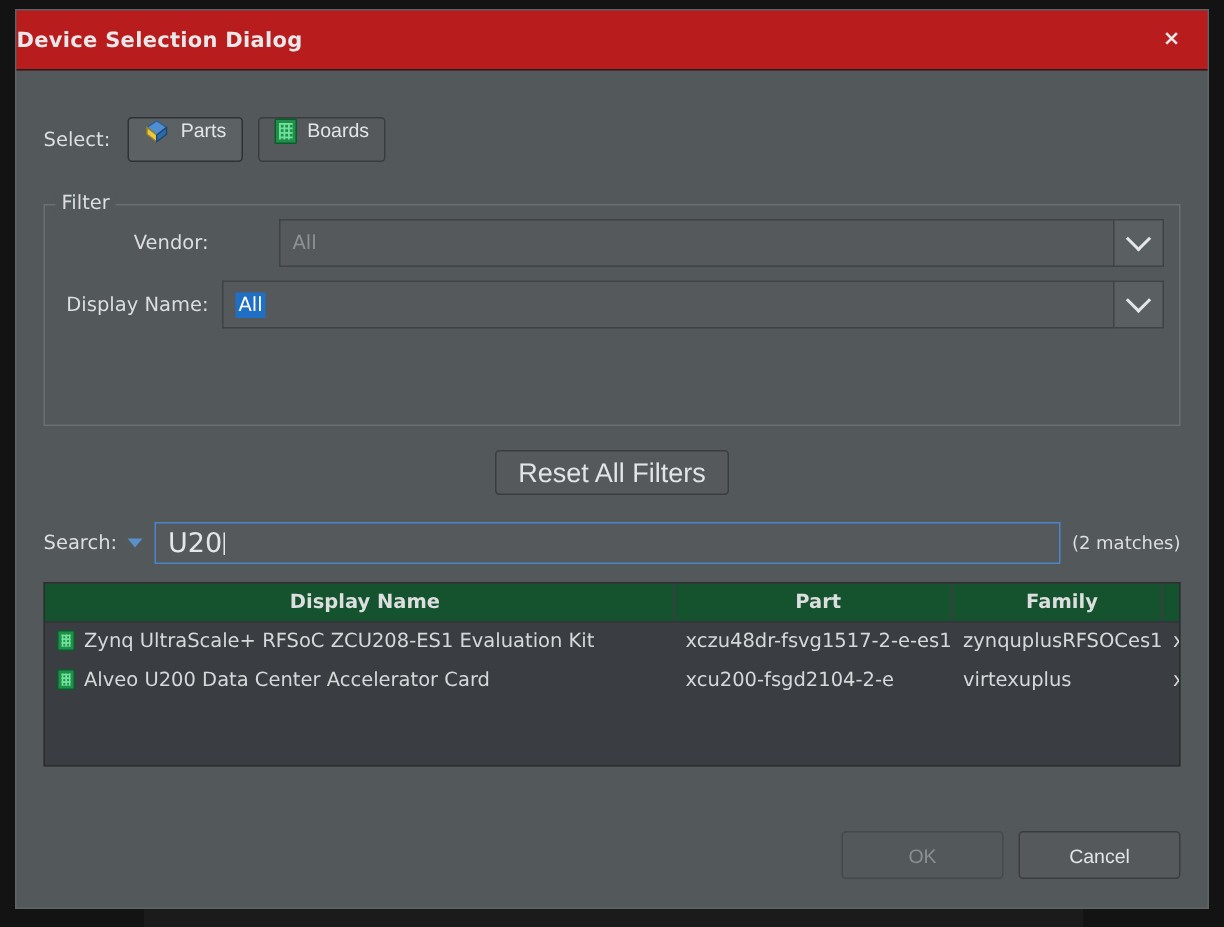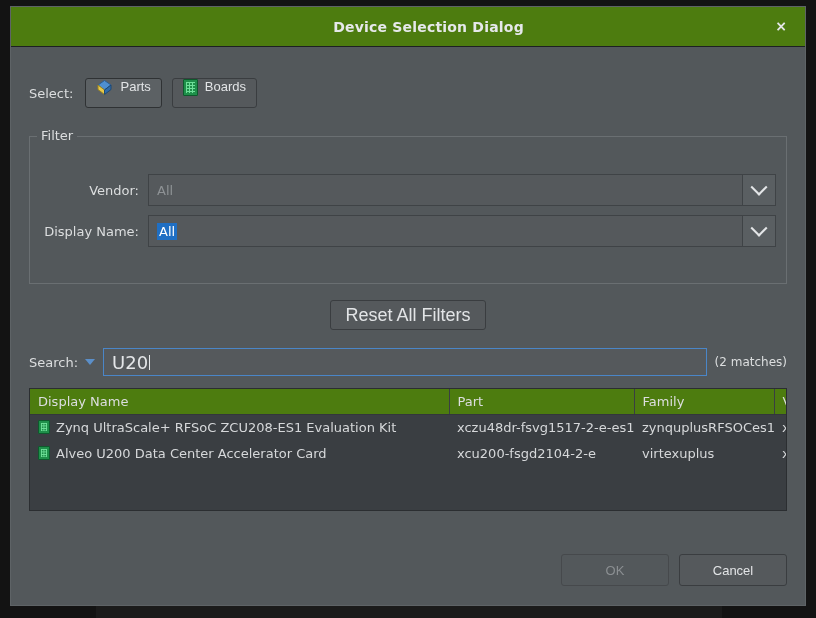--- a/index.html
+++ b/index.html
@@ -49,28 +49,27 @@
     width: 796px;
     height: 600px;
     background: #53585b;
     border: 1px solid #5e6366;
     box-sizing: border-box;
     display: flex;
     flex-direction: column;
   }
   #titlebar {
     height: 39px;
-    background: #4d7c0f;
+    background: #b91c1c;
     border-bottom: 1px solid #1d2023;
     display: flex;
     align-items: center;
-    justify-content: center;
+    justify-content: flex-start;
     position: relative;
     flex: none;
-    padding-left: 41px;
   }
   #title-text {
     font-size: 14px;
     font-weight: bold;
     color: #e6e8ea;
     letter-spacing: 0.2px;
   }
   #close-btn {
     position: absolute;
     right: 10px;
@@ -163,21 +162,21 @@
     font-size: 13px;
     color: #dcdedf;
   }
   .filter-row {
     display: flex;
     align-items: center;
     margin: 0 0 0 0;
     padding: 0 10px 0 10px;
     height: 32px;
   }
-  .filter-row.first { margin-top: 37px; }
+  .filter-row.first { margin-top: 9px; gap: 38px; }
   .filter-row.second { margin-top: 9px; }
   .filter-label {
     width: 108px;
     text-align: right;
     padding-right: 9px;
     font-size: 13px;
     color: #dcdedf;
     box-sizing: border-box;
     flex: none;
   }
@@ -281,24 +280,24 @@
     overflow: hidden;
     box-sizing: border-box;
   }
   #table {
     width: 880px;
     border-collapse: collapse;
     table-layout: fixed;
     font-size: 13px;
   }
   #table th {
-    background: #4d7c0f;
+    background: #14532d;
     color: #dcdedf;
-    font-weight: normal;
-    text-align: left;
+    font-weight: bold;
+    text-align: center;
     height: 25px;
     padding: 0 0 0 8px;
     border-right: 1px solid #3a3e42;
     border-bottom: 1px solid #33373a;
     box-sizing: border-box;
     overflow: hidden;
     white-space: nowrap;
   }
   #table td {
     height: 26px;

